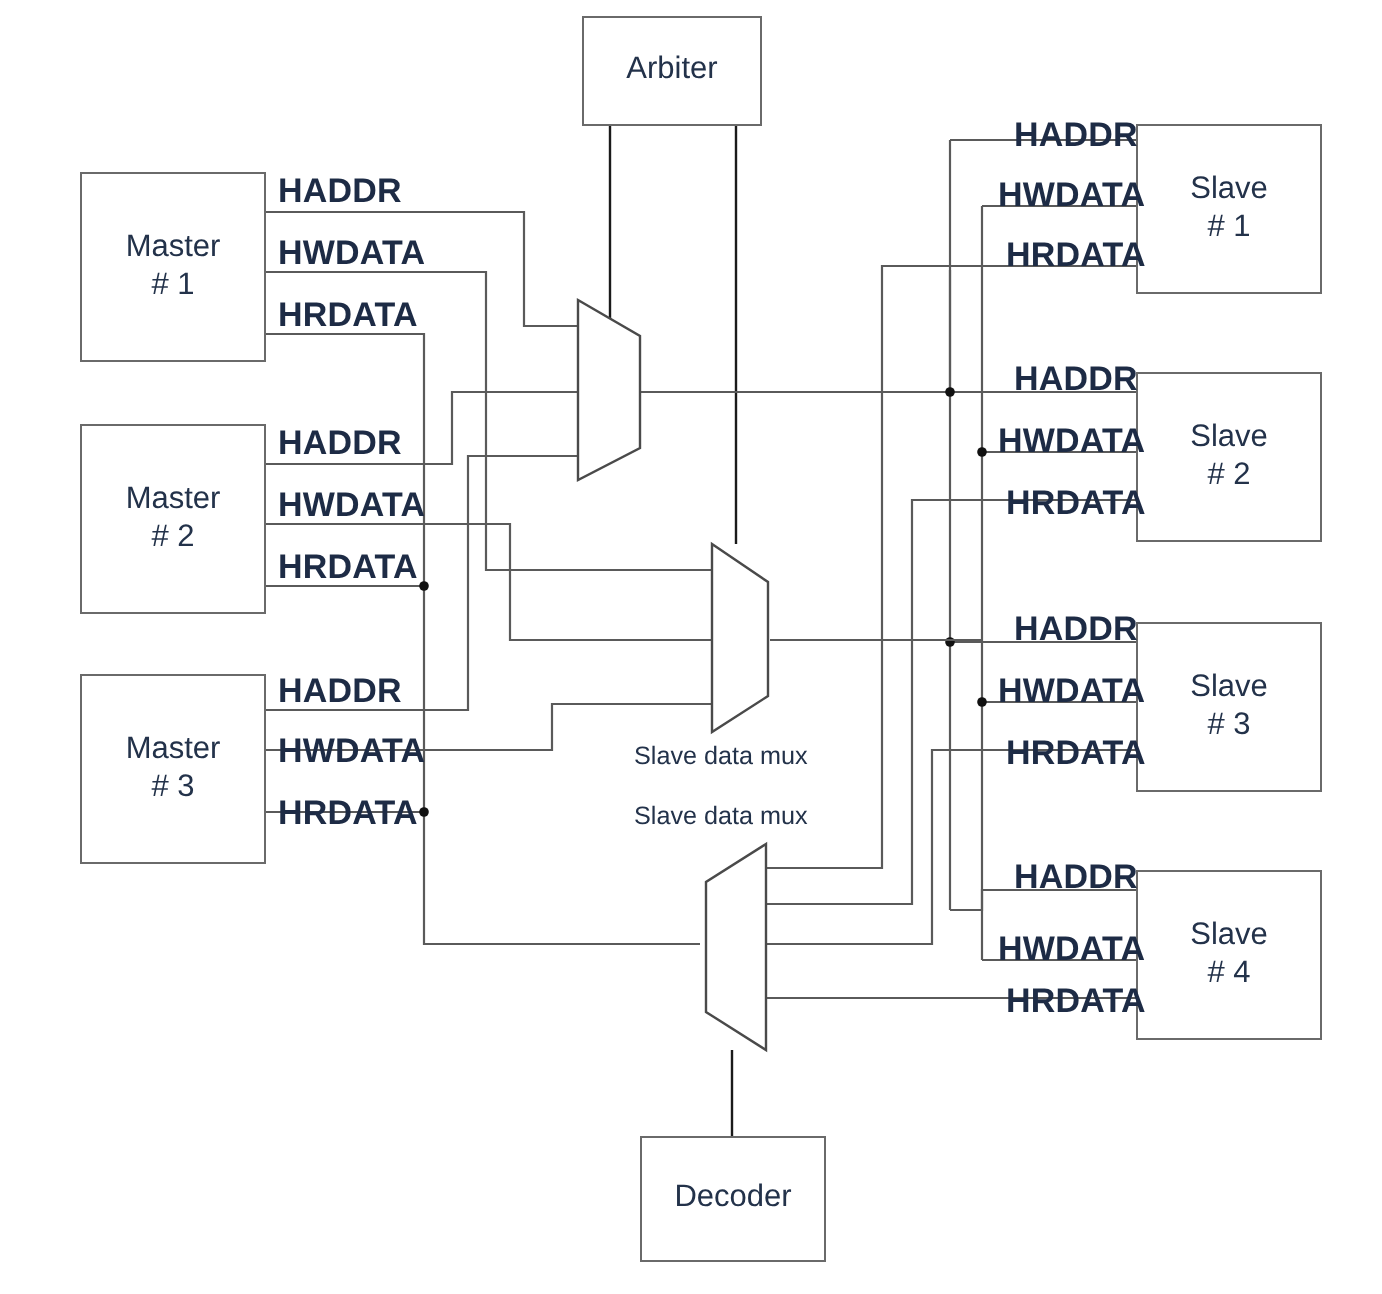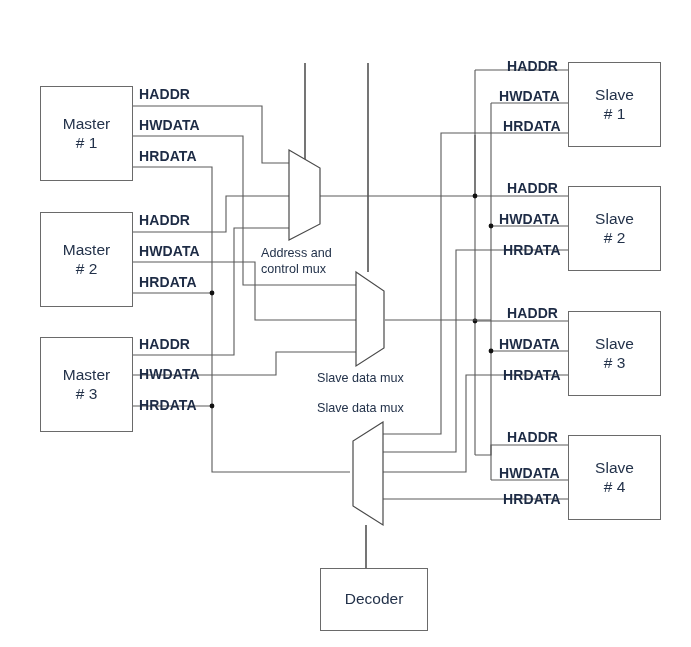--- a/index.html
+++ b/index.html
@@ -32,21 +32,21 @@
     justify-content:center;
     color:#23324a;
     font-size:15.5px;
     line-height:1.18;
     z-index:3;
   }
   .box .line2{display:block;}
   .sig-label{
     position:absolute;
     font-weight:bold;
-    font-size:14px;
+    font-size:17px;
     color:#1d2b45;
     letter-spacing:.1px;
     white-space:nowrap;
     z-index:4;
     background:transparent;
   }
   .mux-label{
     position:absolute;
     font-size:12.6px;
     color:#23324a;
@@ -121,22 +121,25 @@
   </svg>
 
   <svg class="mux-shape" style="left:353px;top:270px;width:36px;height:98px;" viewBox="0 0 36 98">
     <polygon points="3,2 31,21 31,78 3,96" fill="#ffffff" stroke="#4a4a4a" stroke-width="1.2"></polygon>
   </svg>
 
   <svg class="mux-shape" style="left:347px;top:420px;width:40px;height:108px;" viewBox="0 0 40 108">
     <polygon points="36,2 6,21 6,86 36,105" fill="#ffffff" stroke="#4a4a4a" stroke-width="1.2"></polygon>
   </svg>
 
-
-  <div class="box" style="left:320px;top:568px;width:108px;height:63px;">
+  <div class="box" style="left:291px;top:8px;width:90px;height:55px;">
+    <span>Arbiter</span>
+  </div>
+
+  <div class="box" style="left:320px;top:568px;width:93px;height:63px;">
     <span>Decoder</span>
   </div>
 
   <div class="box" style="left:40px;top:86px;width:93px;height:95px;">
     <span>Master</span>
     <span class="line2"># 1</span>
   </div>
   <div class="box" style="left:40px;top:212px;width:93px;height:95px;">
     <span>Master</span>
     <span class="line2"># 2</span>
@@ -184,24 +187,20 @@
   <span class="sig-label" style="left:503px;top:242px;">HRDATA</span>
 
   <span class="sig-label" style="left:507px;top:305px;">HADDR</span>
   <span class="sig-label" style="left:499px;top:336px;">HWDATA</span>
   <span class="sig-label" style="left:503px;top:367px;">HRDATA</span>
 
   <span class="sig-label" style="left:507px;top:429px;">HADDR</span>
   <span class="sig-label" style="left:499px;top:465px;">HWDATA</span>
   <span class="sig-label" style="left:503px;top:491px;">HRDATA</span>
 
-  <div class="mux-label" style="left:261px;top:246px;">
-    <span>Address and</span><br>
-    <span>control mux</span>
-  </div>
 
   <div class="mux-label" style="left:317px;top:371px;">
     <span>Slave data mux</span>
   </div>
 
   <div class="mux-label" style="left:317px;top:401px;">
     <span>Slave data mux</span>
   </div>
 
 </div>

